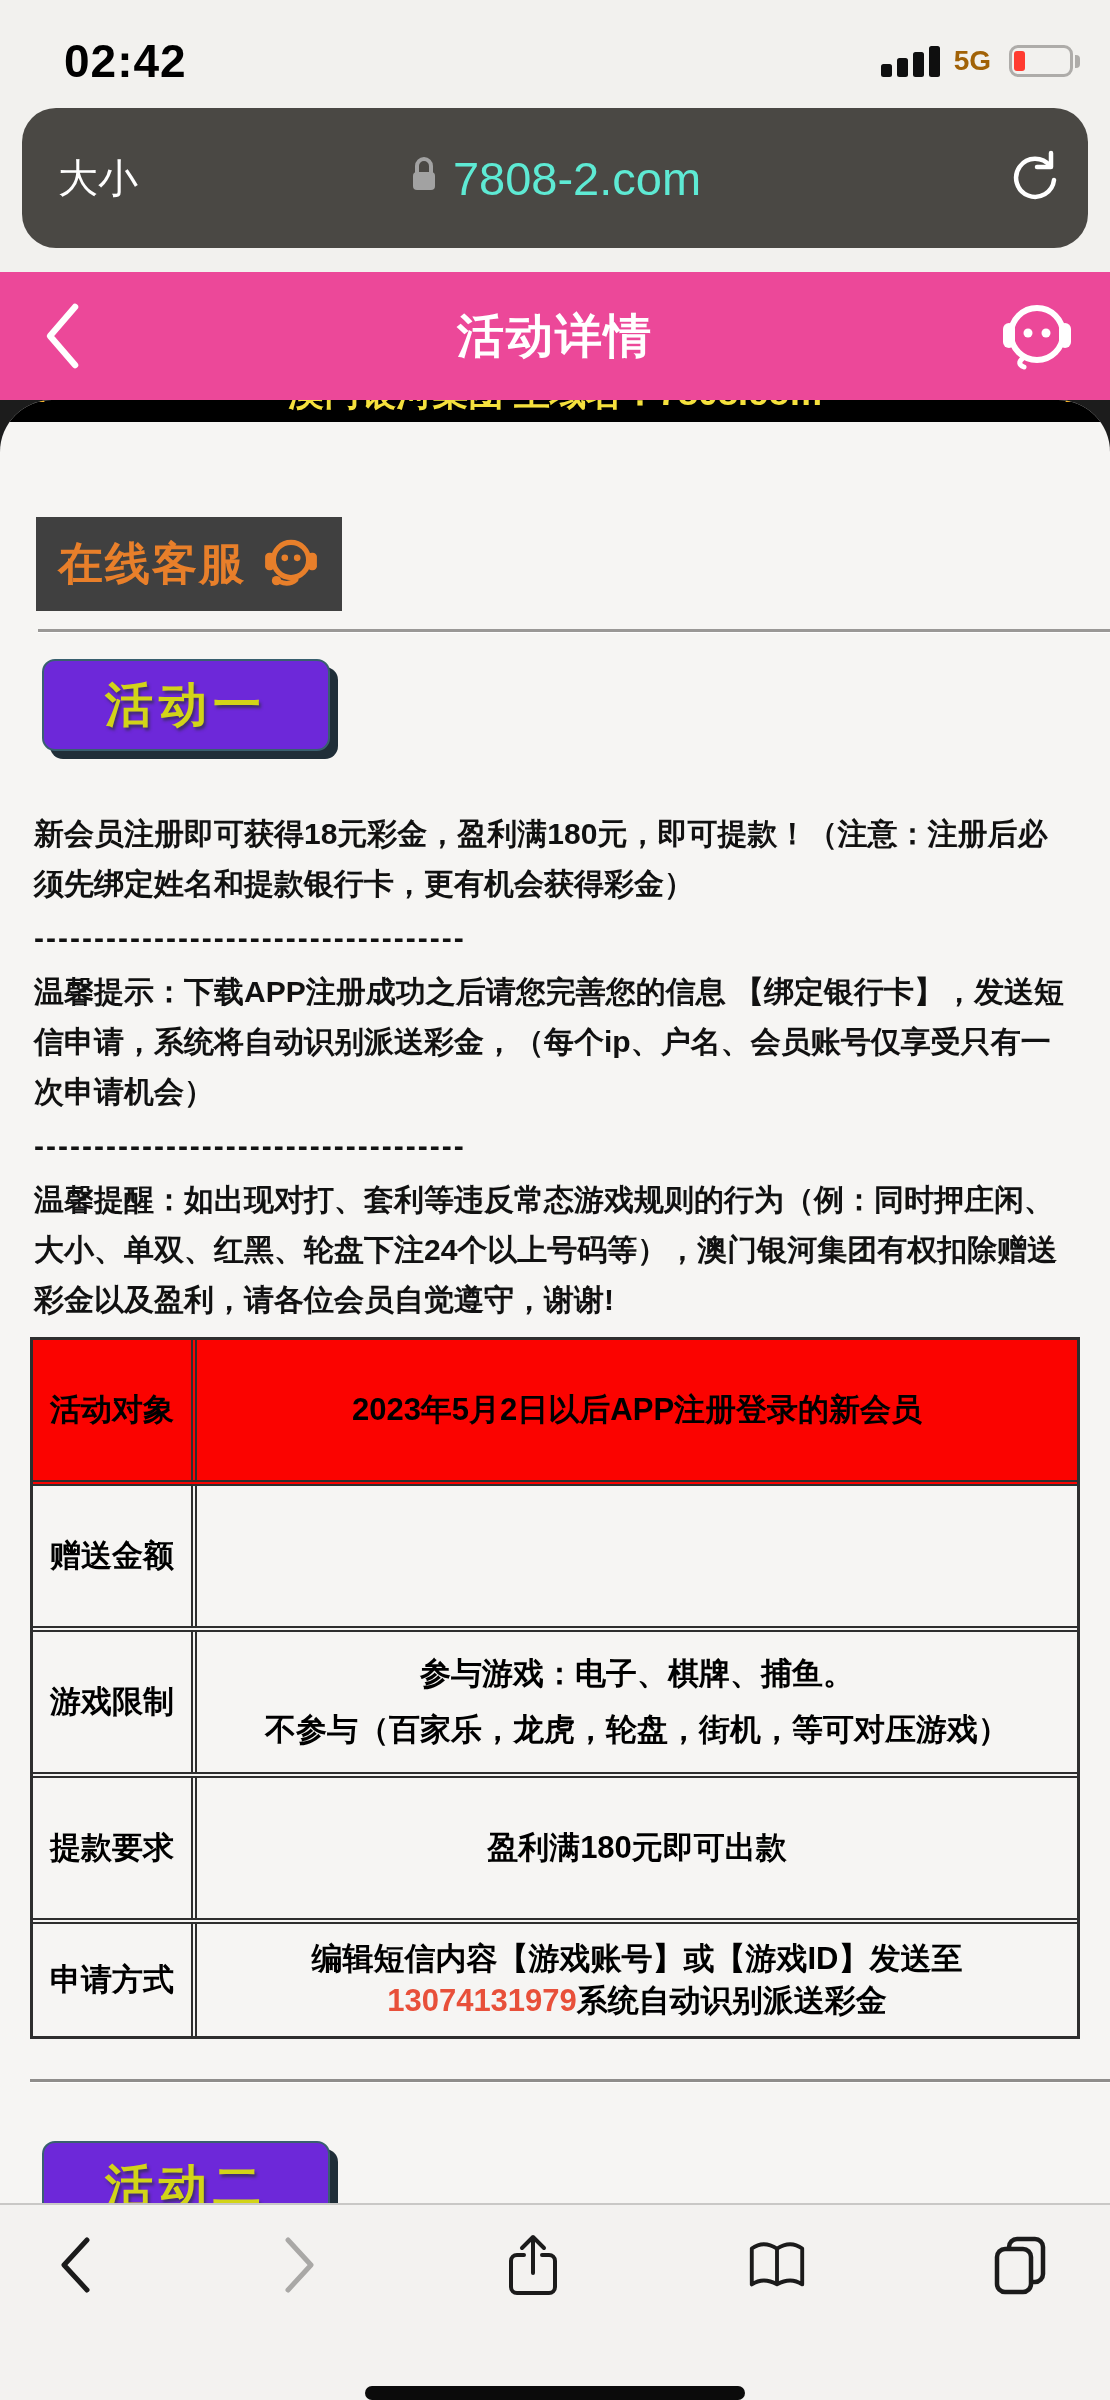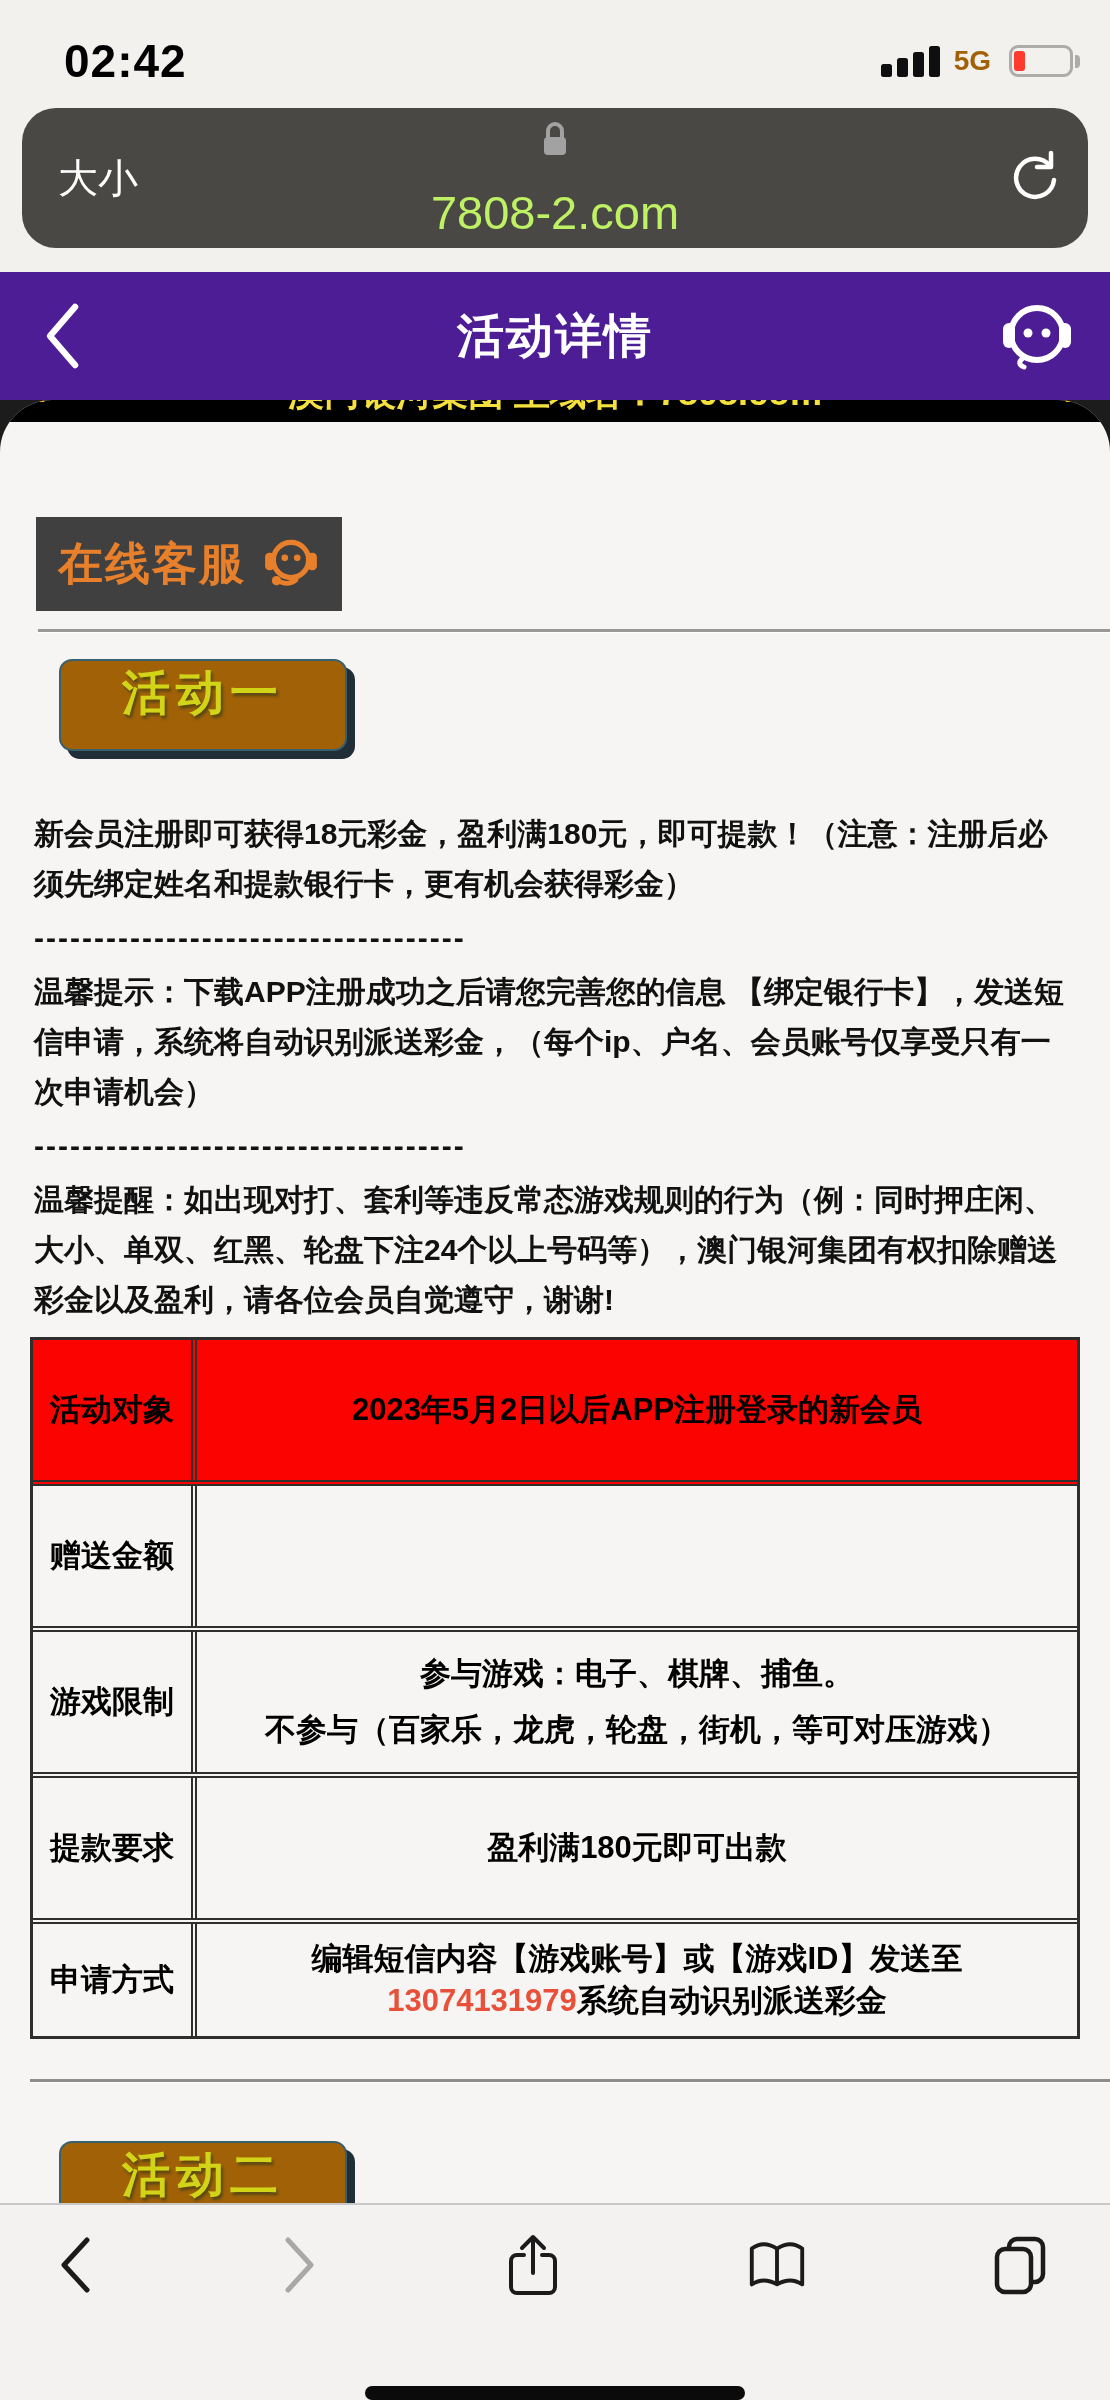--- a/index.html
+++ b/index.html
@@ -18,46 +18,46 @@
   .sg1{height:13px}.sg2{height:19px}.sg3{height:25px}.sg4{height:31px}
   .nettype{font-size:28px;font-weight:600;color:#a16207;margin-left:2px;}
   .battery{display:flex;align-items:center;margin-left:6px;}
   .bat-body{width:64px;height:32px;border:3px solid #aeaca9;border-radius:9px;display:flex;align-items:center;padding:2px;box-sizing:border-box;}
   .bat-fill{width:11px;height:20px;background:#ff3b30;border-radius:3px;}
   .bat-nub{width:5px;height:13px;background:#aeaca9;border-radius:0 4px 4px 0;margin-left:2px;}
   
   .urlrow{height:142px;padding:0 22px;box-sizing:border-box;}
   .urlbar{height:140px;background:#4a4844;border-radius:34px;position:relative;display:flex;align-items:center;justify-content:center;}
   .textsize{position:absolute;left:36px;color:#fff;font-size:40px;font-weight:400;}
-  .url-center{display:flex;align-items:center;gap:14px;color:#bef264;font-size:47px;font-weight:400;flex-direction:column;}
+  .url-center{display:flex;align-items:center;gap:14px;color:#5eead4;font-size:47px;font-weight:400;}
   .refresh{position:absolute;right:28px;display:flex;}
   .gapstrip{height:22px;}
   
-  .appheader{height:128px;background:#4c1d95;position:relative;display:flex;align-items:center;justify-content:center;}
+  .appheader{height:128px;background:#ec4899;position:relative;display:flex;align-items:center;justify-content:center;}
   .hdr-back{position:absolute;left:40px;top:26px;display:flex;}
   .hdr-title{color:#fff;font-size:47px;font-weight:700;letter-spacing:2px;}
   .hdr-service{position:absolute;right:34px;top:24px;display:flex;}
   
   .sheetwrap{height:1803px;background:#1c1c1c;}
   .sheet{height:100%;background:#f6f5f3;border-radius:52px 52px 0 0;overflow:hidden;box-sizing:border-box;}
   .marquee{height:22px;background:#000;overflow:hidden;}
   .marquee-inner{display:flex;justify-content:space-between;padding:0 26px;margin-top:-36px;line-height:58px;font-size:36px;font-weight:700;color:#f5e13d;white-space:nowrap;}
   .marquee-arrow{color:#f7b32b;font-weight:700;}
   .content{padding:0 30px;}
   
   .service-row{margin:95px 0 0 6px;}
   .service-box{display:inline-flex;align-items:center;gap:16px;background:#404040;padding:16px 22px;}
   .service-text{font-size:45px;font-weight:700;color:#e87f2a;letter-spacing:2px;}
   .divider1{margin:18px -30px 0 8px;height:0;border:none;border-top:3px solid #9a9896;border-bottom:1px solid #ffffff;}
   .divider2{margin:40px -30px 0 0;height:0;border:none;border-top:3px solid #8f8d8b;border-bottom:1px solid #ffffff;}
   
   .btnrow{margin:26px 0 0 12px;}
   .btnrow2{margin:58px 0 0 12px;}
-  .act-btn{width:284px;height:88px;background:#a16207;border:2px solid #39606f;border-radius:13px;
-    box-shadow:8px 8px 0 0 #202e38;display:flex;align-items:flex-start;justify-content:center;cursor:pointer;margin-left:17px;}
+  .act-btn{width:284px;height:88px;background:#6d28d9;border:2px solid #39606f;border-radius:13px;
+    box-shadow:8px 8px 0 0 #202e38;display:flex;align-items:center;justify-content:center;cursor:pointer;}
   .act-btn span{font-size:48px;font-weight:700;color:#d2d418;letter-spacing:6px;text-shadow:2px 3px 3px rgba(30,50,30,0.55);}
   
   .bodytext{margin-top:58px;font-size:30px;font-weight:700;color:#111;line-height:50px;}
   .bodytext p{margin:4px;}
   .dashes{letter-spacing:2px;font-weight:700;}
   
   .info-table{margin-top:12px;border:3px solid #2e2e2e;background:#f6f5f3;}
   .trow{display:flex;border-bottom:6px double #2e2e2e;}
   .trow:last-child{border-bottom:none;}
   .tlabel{width:158px;min-width:158px;border-right:6px double #2e2e2e;display:flex;align-items:center;justify-content:center;font-size:31px;font-weight:700;color:#000;}

